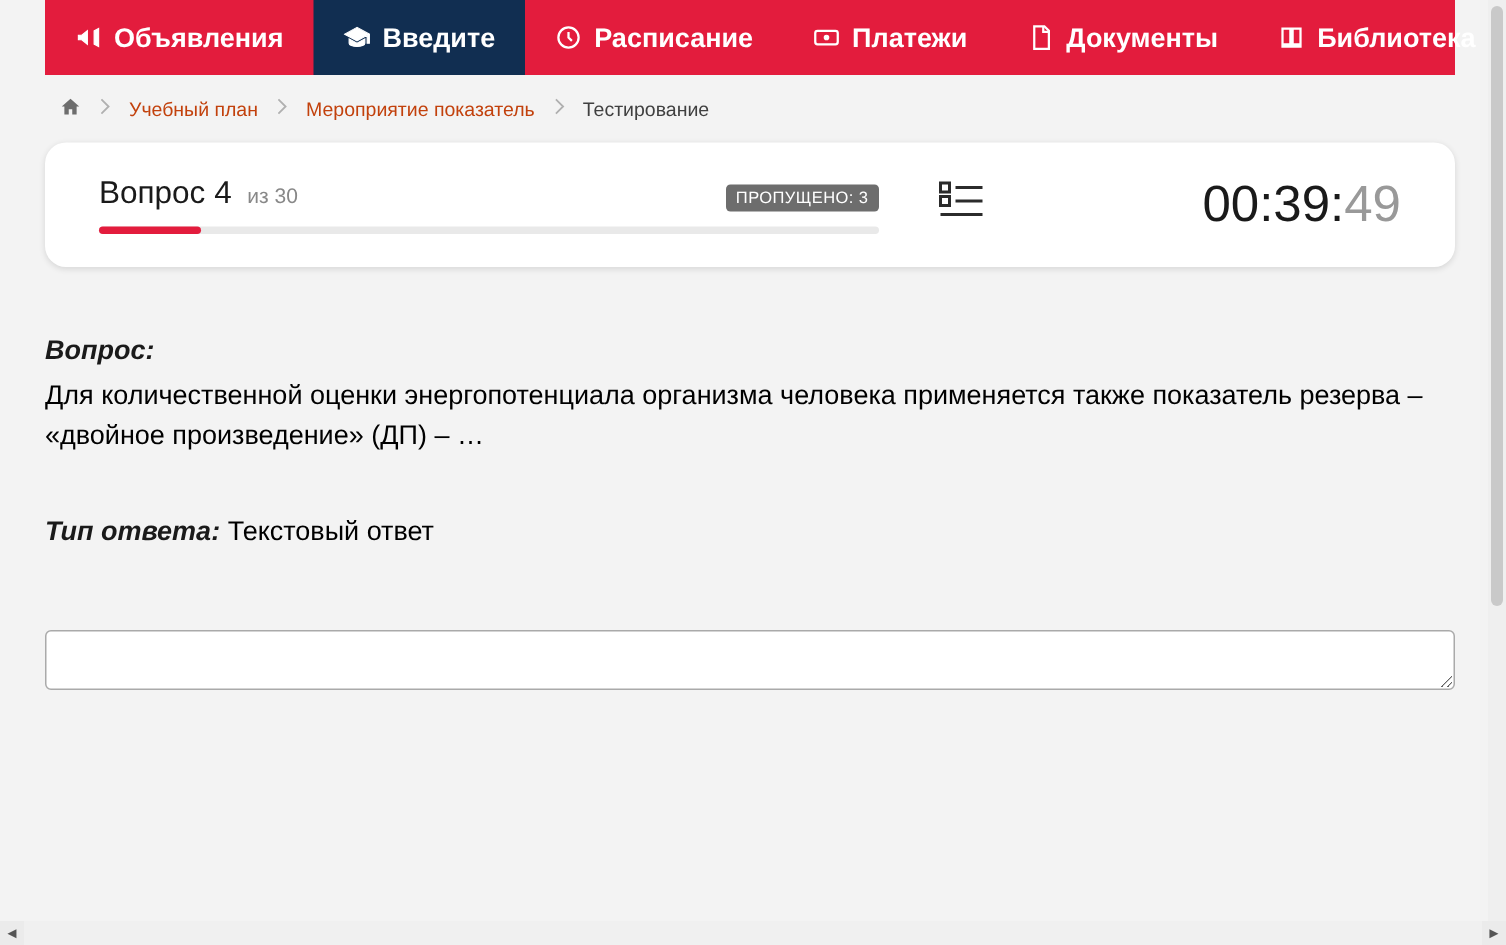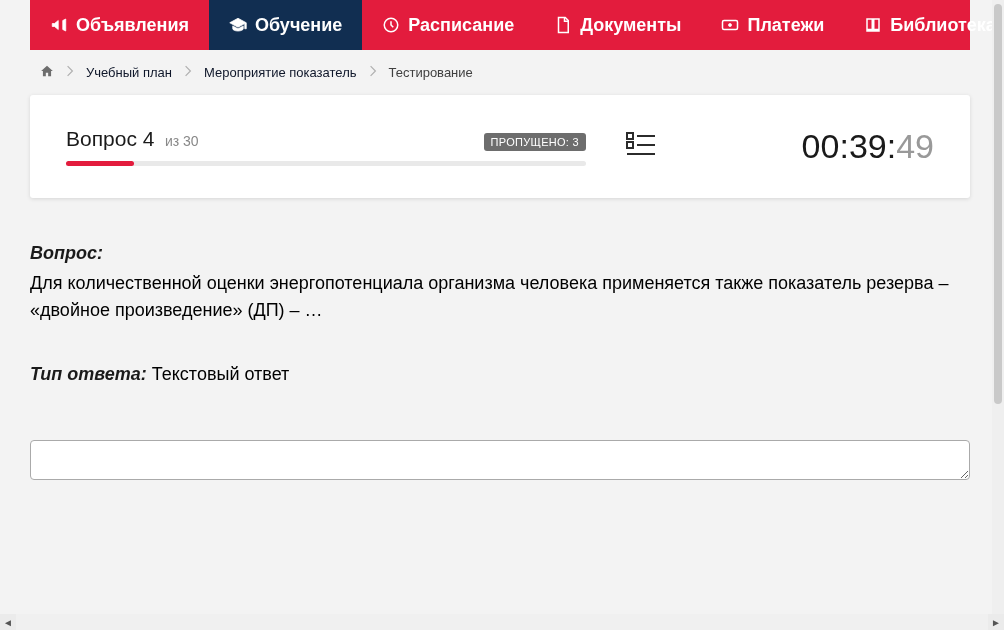--- a/index.html
+++ b/index.html
@@ -66,21 +66,21 @@
     }
     .breadcrumb {
       display: flex;
       align-items: center;
       padding: 14px 10px;
       gap: 12px;
       font-size: 13px;
       color: #6d6d6d;
     }
     .breadcrumb a {
-      color: #0f172a;
+      color: #c2410c;
       text-decoration: none;
       cursor: pointer;
     }
     .breadcrumb .current {
       color: #404040;
     }
     .breadcrumb .sep svg {
       width: 8px;
       height: 12px;
       stroke: #b0b0b0;
@@ -93,25 +93,25 @@
     }
     .page-title {
       text-align: center;
       color: #e31c3d;
       font-size: 30px;
       font-weight: bold;
       margin: 18px 0 28px 0;
     }
     .status-bar {
       background: #fff;
-      border-radius: 3px;
+      border-radius: 14px;
       box-shadow: 0 1px 4px rgba(0,0,0,0.12);
       display: flex;
       align-items: center;
-      padding: 32px 36px;
+      padding: 22px 36px;
       gap: 40px;
     }
     .question-block {
       flex: 0 0 520px;
     }
     .question-row {
       display: flex;
       align-items: baseline;
       justify-content: space-between;
       margin-bottom: 10px;
@@ -264,48 +264,48 @@
               </svg>
           </span>
           <span>Объявления</span>
         </div>
         <div class="nav-item active">
           <span class="nav-icon">
             <svg viewBox="0 0 24 24">
                 <path d="M12 3L1 9l11 6 9-4.9V17h2V9L12 3zM5 13.2V17c0 1.7 3.1 3 7 3s7-1.3 7-3v-3.8l-7 3.8-7-3.8z" fill="#fff"></path>
               </svg>
           </span>
-          <span>Обучение</span>
+          <span>Введите</span>
         </div>
         <div class="nav-item">
           <span class="nav-icon">
             <svg viewBox="0 0 24 24">
                 <circle cx="12" cy="12" r="9" fill="none" stroke="#fff" stroke-width="2"></circle>
                 <path d="M12 7v5l3 3" fill="none" stroke="#fff" stroke-width="2"></path>
               </svg>
           </span>
           <span>Расписание</span>
         </div>
         <div class="nav-item">
           <span class="nav-icon">
             <svg viewBox="0 0 24 24">
+                <rect x="2" y="6" width="20" height="12" rx="2" fill="none" stroke="#fff" stroke-width="2"></rect>
+                <circle cx="12" cy="12" r="2" fill="#fff"></circle>
+              </svg>
+          </span>
+          <span>Платежи</span>
+        </div>
+        <div class="nav-item">
+          <span class="nav-icon">
+            <svg viewBox="0 0 24 24">
                 <path d="M6 2h9l4 4v16H6V2z" fill="none" stroke="#fff" stroke-width="2"></path>
                 <path d="M14 2v5h5" fill="none" stroke="#fff" stroke-width="2"></path>
               </svg>
           </span>
           <span>Документы</span>
-        </div>
-        <div class="nav-item">
-          <span class="nav-icon">
-            <svg viewBox="0 0 24 24">
-                <rect x="2" y="6" width="20" height="12" rx="2" fill="none" stroke="#fff" stroke-width="2"></rect>
-                <circle cx="12" cy="12" r="2" fill="#fff"></circle>
-              </svg>
-          </span>
-          <span>Платежи</span>
         </div>
         <div class="nav-item">
           <span class="nav-icon">
             <svg viewBox="0 0 24 24">
                 <path d="M4 4h7v14H4V4zm9 0h7v14h-7V4zM4 18h16v2H4z" fill="none" stroke="#fff" stroke-width="2"></path>
               </svg>
           </span>
           <span>Библиотека</span>
 
         </div>

